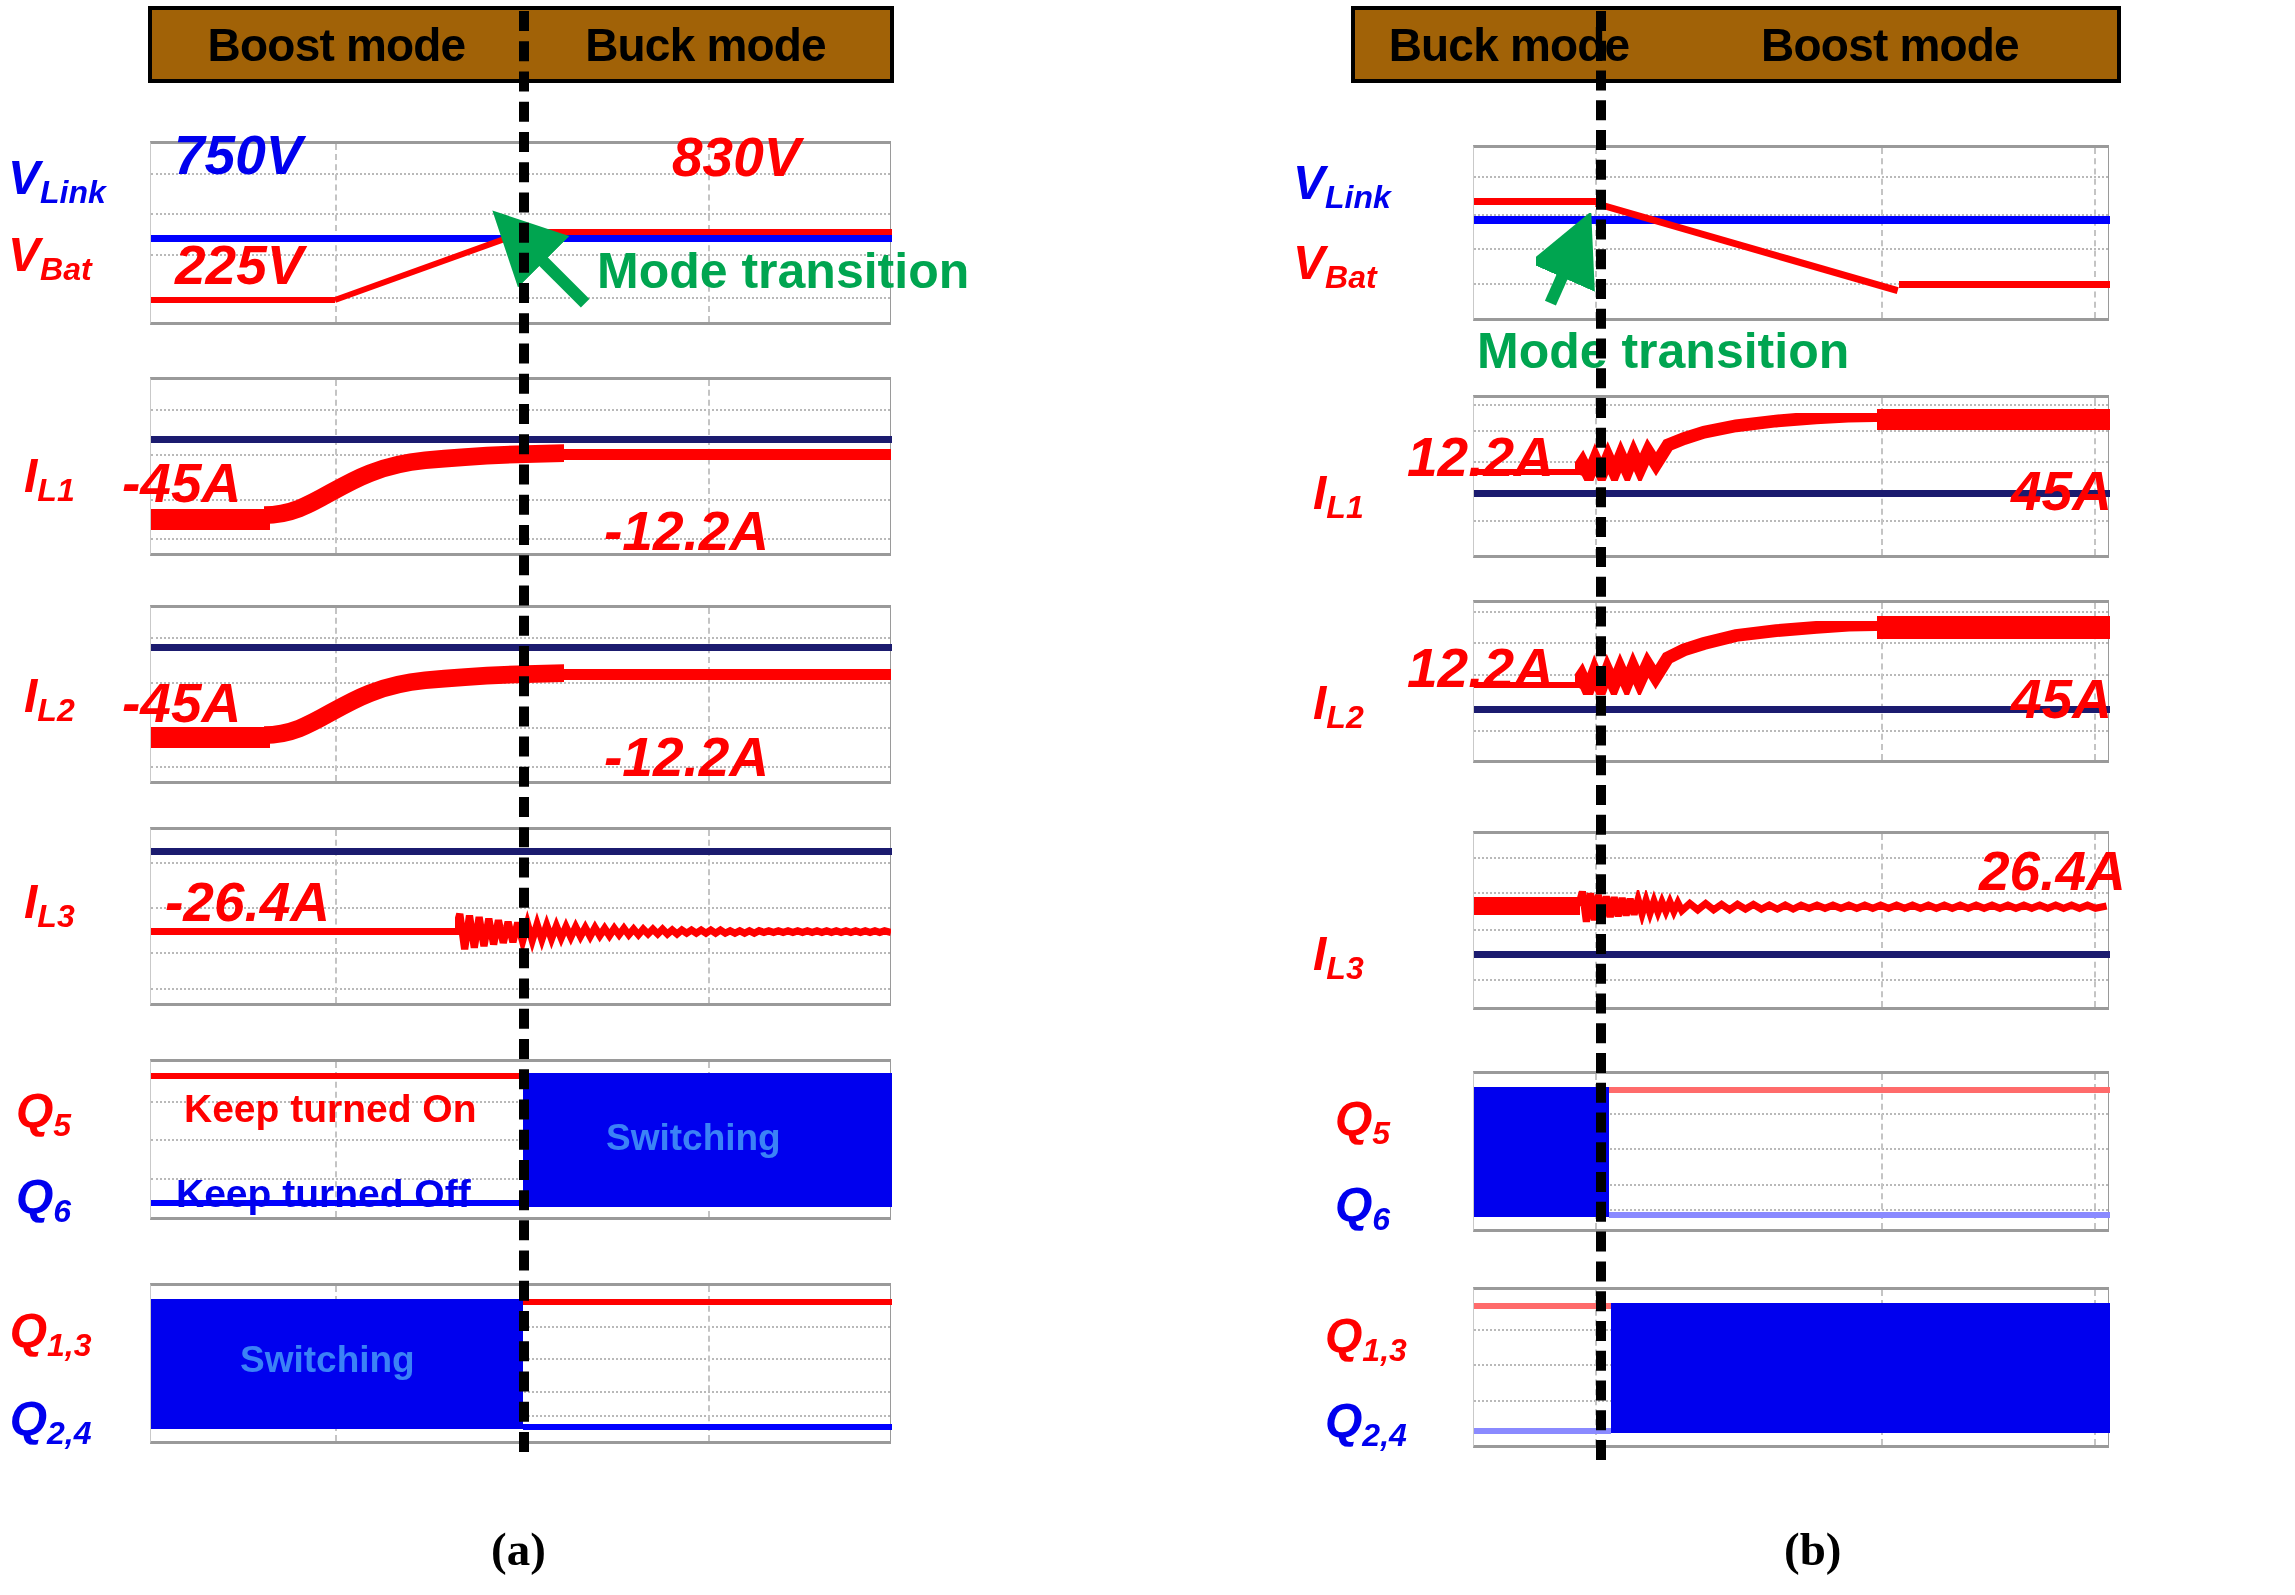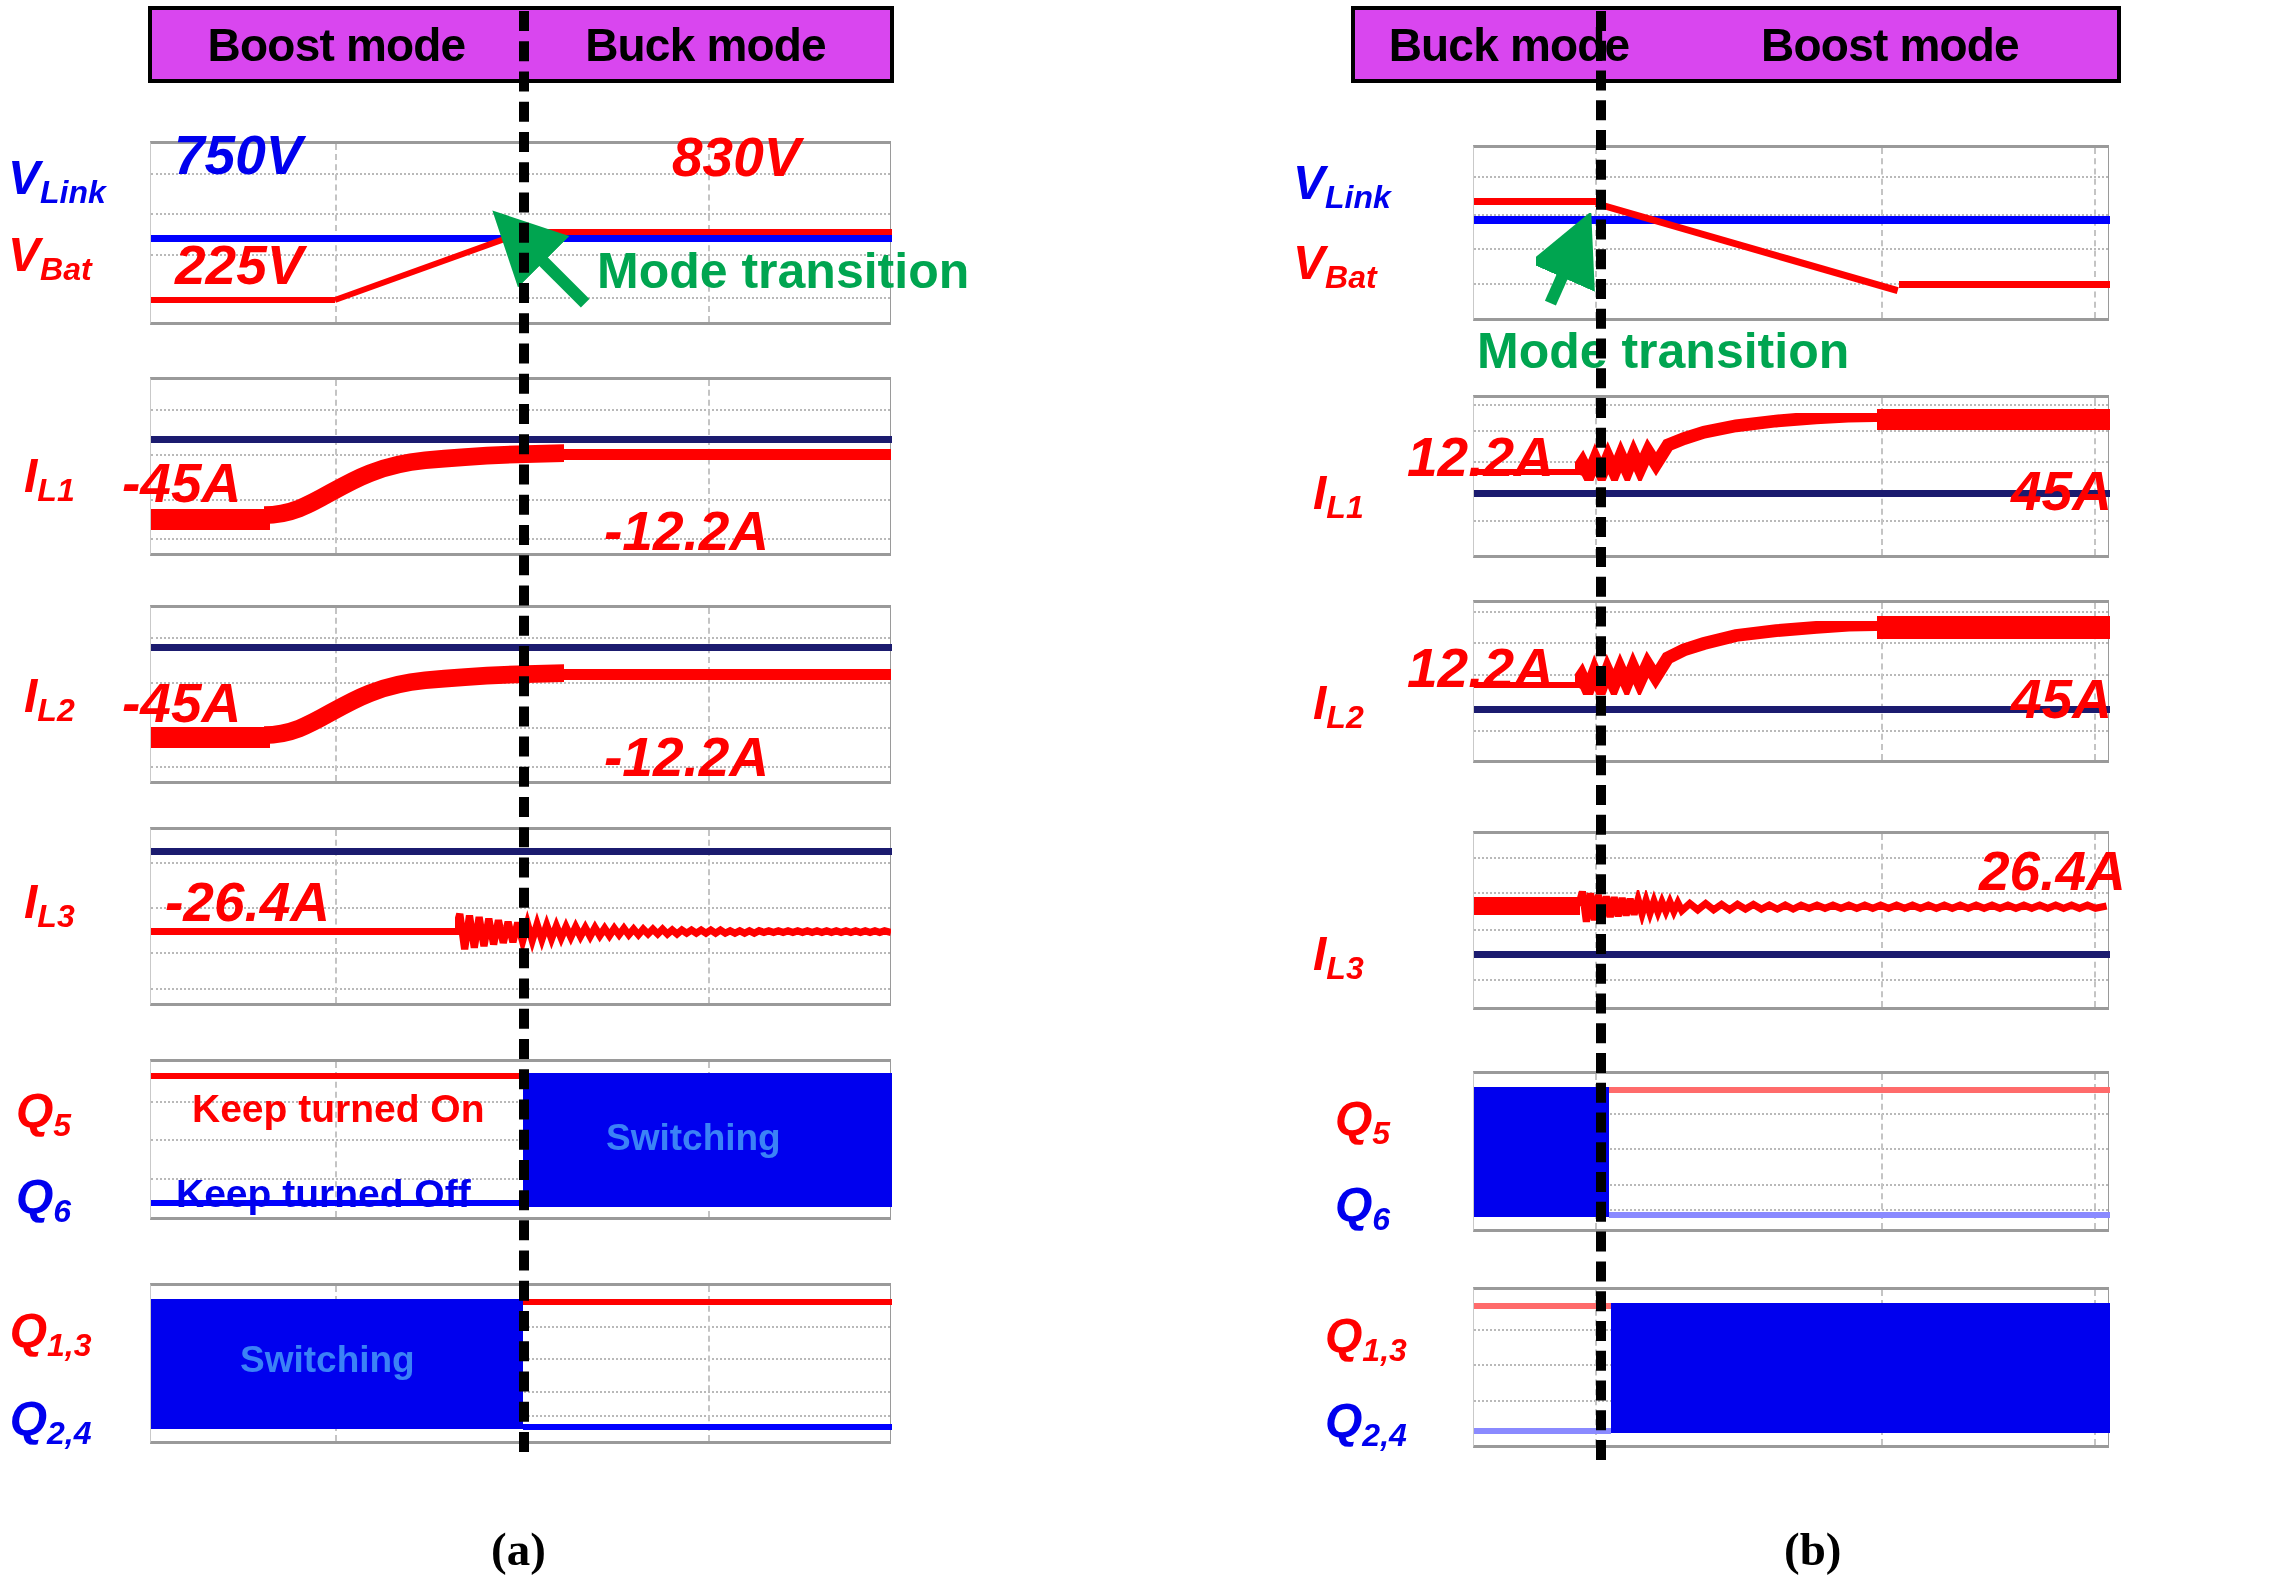--- a/index.html
+++ b/index.html
@@ -4,21 +4,21 @@
 <style>
   html,body{margin:0;padding:0;background:#ffffff;}
   body{width:2295px;height:1596px;position:relative;
        font-family:"Liberation Sans", sans-serif;overflow:hidden;}
 
   .panel{position:absolute;top:0;height:1596px;width:1147px;}
   #panel-a{left:0;}
   #panel-b{left:1148px;}
 
   
-  .mode-box{position:absolute;border:4px solid #000;background:#d946ef;
+  .mode-box{position:absolute;border:4px solid #000;background:#a16207;
             box-sizing:border-box;display:flex;}
   .mode-cell{flex:1;display:flex;align-items:center;justify-content:center;
              font-size:46px;font-weight:bold;color:#000;letter-spacing:-0.8px;
              font-family:"Liberation Sans", sans-serif;}
 
   
   .scope{position:absolute;box-sizing:border-box;background:#fff;
          border-top:3.2px solid #9a9a9a;border-bottom:3.2px solid #9a9a9a;
          border-left:1.6px solid #c9c9c9;border-right:1.6px solid #9a9a9a;}
   .grid-h{position:absolute;left:0;right:0;height:0;
@@ -170,21 +170,21 @@
     <div class="grid-v" style="left:557px;"></div>
 
     <div class="trace" style="left:0;top:11.3px;width:372px;height:5.6px;"></div>
     <div class="trace-blue" style="left:0;top:138px;width:372px;height:5.6px;"></div>
 
     <div class="fill-blue" style="left:372px;top:11.3px;width:369px;height:134px;"></div>
     <div class="fill-label" style="left:455px;top:55px;">Switching</div>
   </div>
   <span class="lbl sig red" style="left:16px;top:1083px;"><span>Q</span><span class="sub">5</span></span>
   <span class="lbl sig blue" style="left:16px;top:1169px;"><span>Q</span><span class="sub">6</span></span>
-  <span class="lbl keep red" style="left:192px;top:1087px;">Keep turned On</span>
+  <span class="lbl keep red" style="left:184px;top:1087px;">Keep turned On</span>
   <span class="lbl keep blue" style="left:176px;top:1172px;text-align:right;">Keep turned Off</span>
 
   <div class="scope" style="left:150px;top:1283px;width:741px;height:161px;">
     <div class="grid-h" style="top:40px;"></div>
     <div class="grid-h" style="top:72px;"></div>
     <div class="grid-h" style="top:105px;"></div>
     <div class="grid-h" style="top:129px;"></div>
     <div class="grid-v" style="left:184px;"></div>
     <div class="grid-v" style="left:557px;"></div>
 

